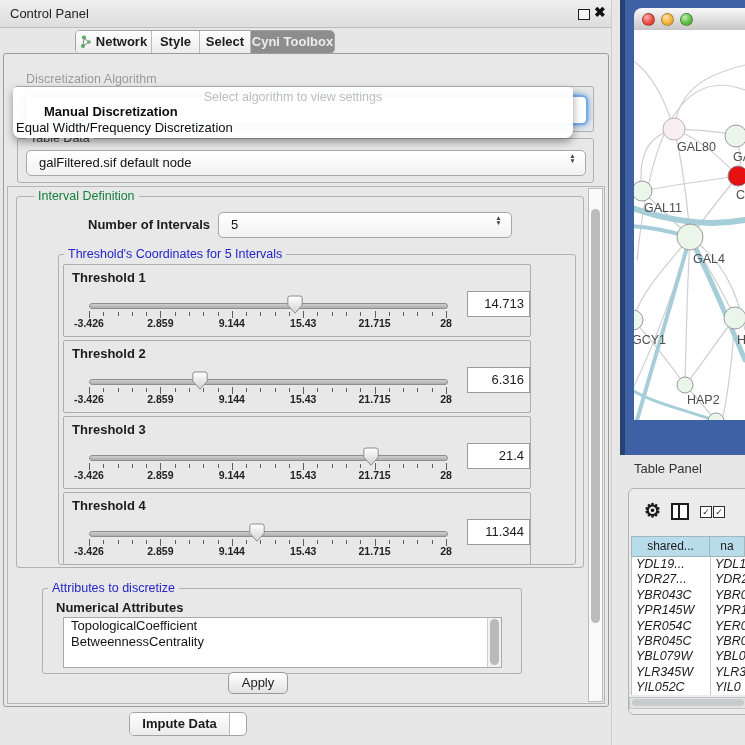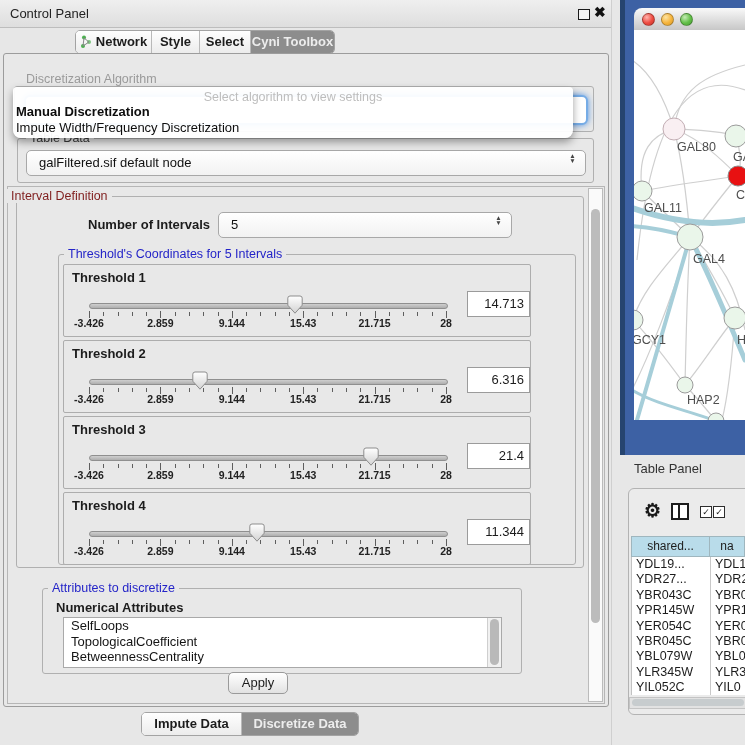--- a/index.html
+++ b/index.html
@@ -61,21 +61,21 @@
   .netcontent{left:634px;top:30px;width:111px;height:390px;background:#fff;overflow:hidden;}
   .tp-title{left:634px;top:461px;font-size:13px;color:#333;}
   .tp-panel{left:628px;top:488px;width:125px;height:225px;background:#ebebeb;border:1px solid #b3b3b3;border-radius:6px 0 0 6px;}
   .gear{left:644px;top:499px;font-size:19px;color:#1a1a1a;font-weight:bold;}
   .colicon{left:671px;top:503px;width:14px;height:13px;border:2px solid #1c1c1c;background:#fff;}
   .colicon:before{content:"";position:absolute;left:5px;top:0;width:2px;height:13px;background:#1c1c1c;}
   .chk{width:10px;height:10px;border:1.5px solid #2d2d2d;background:#fff;font-size:9px;line-height:10px;
     text-align:center;color:#222;}
   .thead{top:536px;height:21px;background:#b9dcea;border:1px solid #9fb6be;box-sizing:border-box;
     font-size:12px;color:#1d1d1d;text-align:center;line-height:19px;}
-  .trow{position:absolute;left:0;width:114px;height:15.4px;line-height:15.4px;font-size:12.5px;background:#fff;white-space:nowrap;}
+  .trow{position:absolute;left:0;width:114px;height:15.4px;line-height:15.4px;font-size:12.5px;background:#fff;white-space:nowrap;font-style:italic;}
   .tc1{position:absolute;left:4px;}
   .tc2{position:absolute;left:83px;}
   .tbody{left:631px;top:557px;width:114px;height:138px;background:#fff;overflow:hidden;border-left:1px solid #c2c2c2;}
   .colsep{position:absolute;left:78px;top:0;width:1px;height:100%;background:#c9c9c9;}
   .hscroll{left:629px;top:697px;width:116px;height:10px;background:#e2e2e2;border:1px solid #c4c4c4;}
   .hthumb{position:absolute;left:2px;top:1px;width:112px;height:7px;background:#c7ccce;border-radius:4px;}
   .vline{left:611px;top:0;width:1px;height:745px;background:#cfcfcf;}
 </style>
 </head>
 <body>
@@ -124,21 +124,21 @@
 <div class="abs focusring"></div>
 
 <div class="abs groupbox" style="left:17px;top:138px;width:575px;height:43px;"></div>
 <div class="abs grouplabel" style="left:26px;top:131px;color:#3a3a3a;">Table Data</div>
 <div class="abs combo" style="left:26px;top:150px;width:558px;height:24px;">
   <span class="val">galFiltered.sif default node</span>
   <span class="stepper">▲<br>▼</span>
 </div>
 
 <div class="abs groupbox" style="left:16px;top:196px;width:566px;height:370px;"></div>
-<div class="abs grouplabel" style="left:7px;top:189px;color:#7f1d1d;">Interval Definition</div>
+<div class="abs grouplabel" style="left:34px;top:189px;color:#15803d;">Interval Definition</div>
 
 <div class="abs labelbold" style="left:88px;top:217px;">Number of Intervals</div>
 <div class="abs combo" style="left:218px;top:212px;width:292px;height:24px;">
   <span class="val">5</span>
   <span class="stepper">▲<br>▼</span>
 </div>
 
 <div class="abs groupbox" style="left:58px;top:254px;width:516px;height:309px;"></div>
 <div class="abs grouplabel" style="left:64px;top:247px;color:#2424c8;">Threshold's Coordinates for 5 Intervals</div>
 <div id="thrArea">
@@ -304,31 +304,30 @@
     </div>
   </div>
 
 <div class="abs groupbox" style="left:42px;top:588px;width:478px;height:84px;"></div>
 <div class="abs grouplabel" style="left:48px;top:581px;color:#2424c8;">Attributes to discretize</div>
 <div class="abs labelbold" style="left:56px;top:600px;">Numerical Attributes</div>
 <div class="abs listbox" id="attrList">
   <div class="lscroll">
       <div class="lthumb"></div>
     </div>
-<div class="listitem">SelfLoops</div>
     <div class="listitem">TopologicalCoefficient</div>
     <div class="listitem">BetweennessCentrality</div>
   </div>
 
 <div class="abs mainscroll">
   <div class="mthumb"></div>
 </div>
 
 <div class="abs applybtn">Apply</div>
-<div class="abs tabgroup" style="left:141px;top:712px;" id="bottomTabs">
+<div class="abs tabgroup" style="left:129px;top:712px;flex-direction:column;" id="bottomTabs">
     <div class="tabseg" style="width: 99px;">
       <div>Impute Data</div>
     </div>
     <div class="tabseg sel" style="width: 116px;">
       <div>Discretize Data</div>
     </div>
   </div>
 
 <div class="abs vline"></div>
 
@@ -432,16 +431,16 @@
     </div>
     <div class="colsep"></div>
   </div>
 <div class="abs hscroll">
   <div class="hthumb"></div>
 </div>
 
 <div class="abs popup">
   <div class="hint">Select algorithm to view settings</div>
   <div id="popItems">
-      <div class="pitem b" style="top: 17px;">Manual Discretization</div>
-      <div class="pitem" style="top: 33px;">Impute Width/Frequency Discretization</div>
+      <div class="pitem b" style="top: 17px; margin-left: 28px;">Manual Discretization</div>
+      <div class="pitem" style="top: 33px;">Equal Width/Frequency Discretization</div>
     </div>
 </div>
 
 </body></html>

